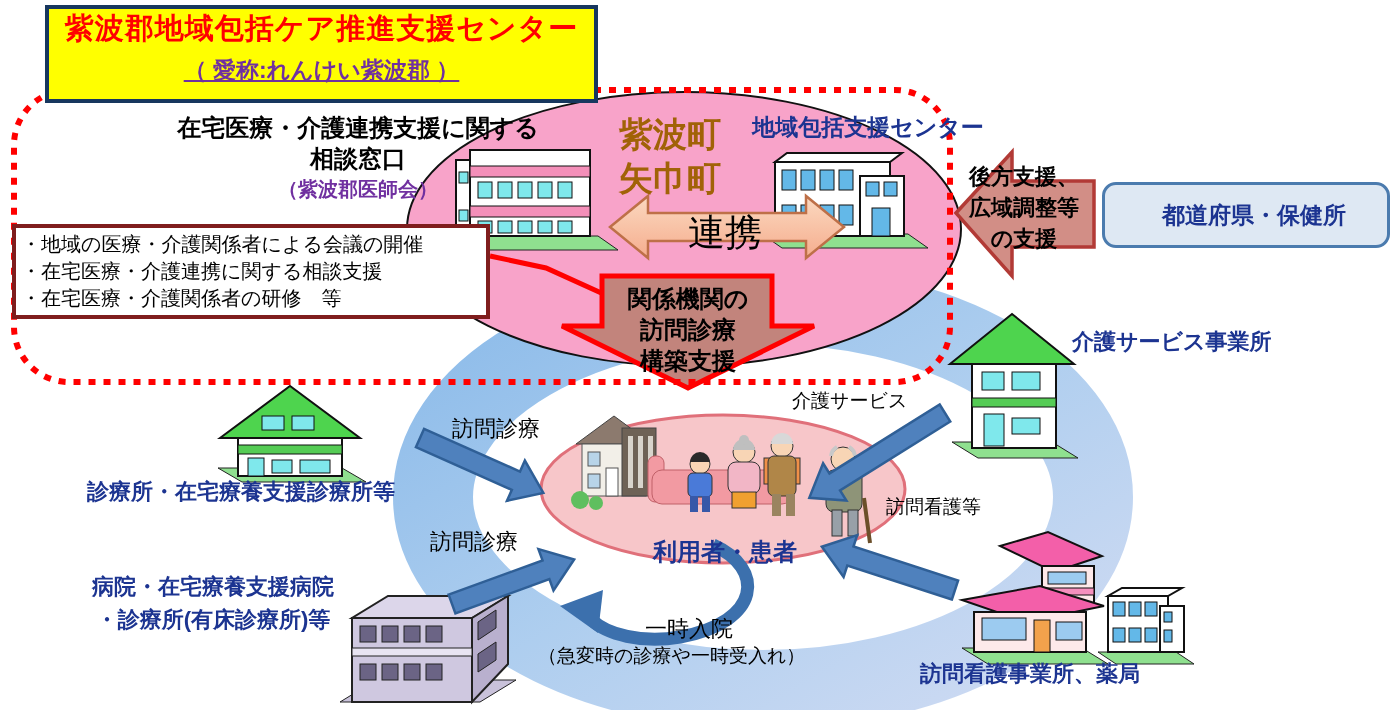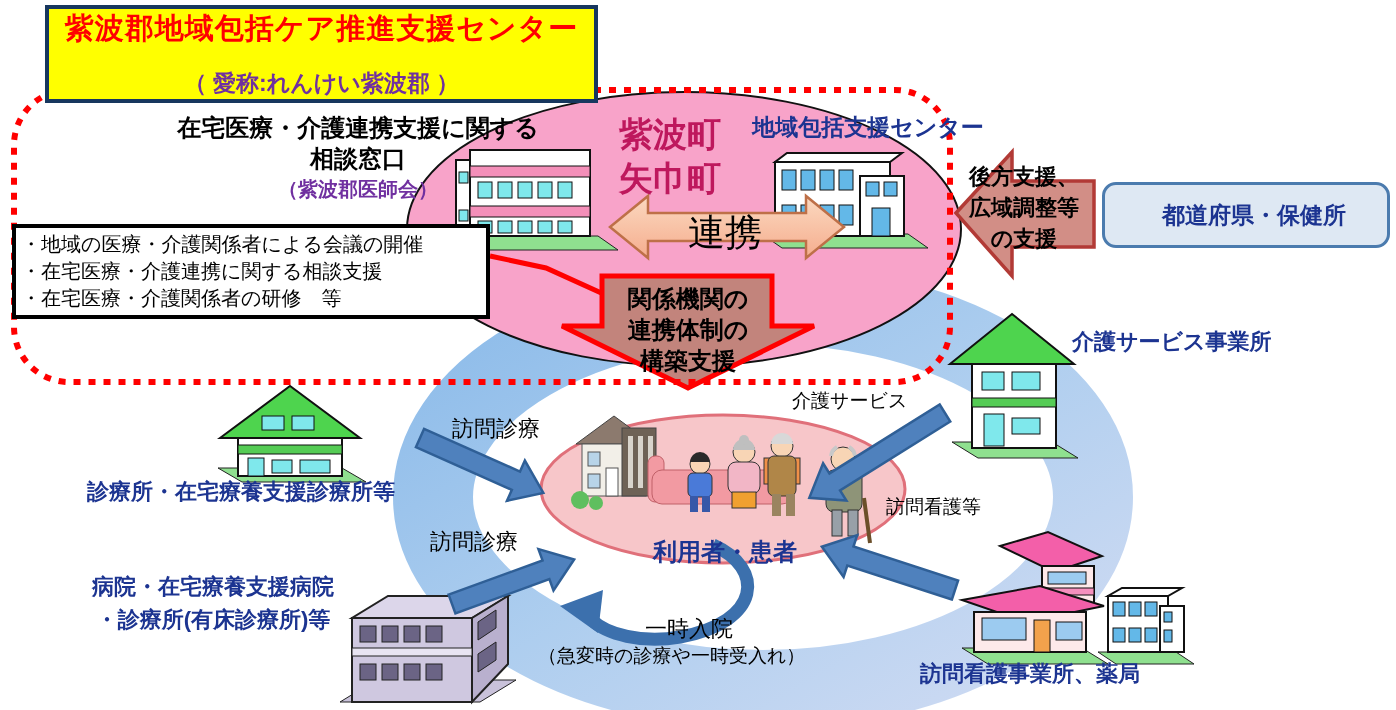--- a/index.html
+++ b/index.html
@@ -9,40 +9,40 @@
   }
   #diagram-svg{position:absolute;left:0;top:0;}
   .abs{position:absolute;}
   .pre{white-space:pre-line;}
   .ctr{text-align:center;}
   .navy{color:#1C3491;font-weight:bold;text-align:center;}
   
   .title-box{
     left:45px;top:5px;width:553px;height:98px;background:#FFFF00;
     border:4px solid #17375E;box-sizing:border-box;display:flex;flex-direction:column;
-    align-items:center;justify-content:space-between;gap:6px;z-index:20;
+    align-items:center;justify-content:flex-start;gap:6px;z-index:20;
   }
   .title-main{color:#FF0000;font-weight:bold;font-size:29px;letter-spacing:1px;}
-  .title-sub{color:#7030A0;font-weight:bold;font-size:23px;}
+  .title-sub{color:#7030A0;font-weight:bold;font-size:23px;text-decoration:underline;}
   
   .consult{left:148px;top:112px;width:420px;z-index:6;}
   .consult-lines{font-size:24px;font-weight:bold;line-height:31px;color:#000;}
   .consult-org{font-size:20px;font-weight:bold;color:#7030A0;line-height:30px;}
-  .towns{left:600px;top:112px;width:140px;font-size:34px;font-weight:bold;line-height:44px;color:#be185d;z-index:6;}
+  .towns{left:600px;top:112px;width:140px;font-size:34px;font-weight:bold;line-height:44px;color:#a16207;z-index:6;}
   .renkei-lbl{left:650px;top:208px;width:150px;font-size:37px;color:#000;z-index:6;}
   .houkatsu-lbl{left:738px;top:112px;width:260px;font-size:23px;z-index:6;}
   .backup-lbl{left:948px;top:161px;width:152px;font-size:22px;font-weight:bold;line-height:31px;color:#000;z-index:6;}
   .pref-box{
     left:1102px;top:182px;width:288px;height:66px;background:#DEE8F3;
     border:3px solid #4B7BAE;border-radius:14px;box-sizing:border-box;
     display:flex;align-items:center;justify-content:center;z-index:6;padding-left:16px;
   }
   .pref-box span{font-size:23px;}
   .task-box{
-    left:12px;top:224px;width:478px;background:#FFFFFF;border:4px solid #000000;
+    left:12px;top:224px;width:478px;background:#FFFFFF;border:4px solid #7f1d1d;
     box-sizing:border-box;padding:3px 5px;z-index:7;
   }
   .task-item{font-size:20px;line-height:27px;color:#000;white-space:nowrap;}
   .downarrow-lbl{left:594px;top:283px;width:188px;font-size:24px;font-weight:bold;line-height:31px;color:#000;z-index:8;}
   .center-lbl{left:630px;top:536px;width:190px;font-size:24px;z-index:9;}
   .flow{font-size:22px;color:#000;z-index:9;}
   .flow-sm{font-size:19px;color:#000;z-index:9;}
   .fac{font-size:22px;z-index:9;}
 </style>
 </head>
@@ -293,21 +293,21 @@
     <span class="navy">都道府県・保健所</span>
   </div>
 
   <div class="abs task-box">
     <div class="task-item">・地域の医療・介護関係者による会議の開催</div>
     <div class="task-item">・在宅医療・介護連携に関する相談支援</div>
     <div class="task-item">・在宅医療・介護関係者の研修　等</div>
   </div>
 
   <div class="abs downarrow-lbl ctr pre">関係機関の
-連携体制の
+訪問診療
 構築支援</div>
 
   <div class="abs center-lbl ctr navy">利用者・患者</div>
 
   <div class="abs flow" style="left:452px;top:414px;">訪問診療</div>
   <div class="abs flow-sm" style="left:792px;top:388px;">介護サービス</div>
   <div class="abs flow" style="left:430px;top:527px;">訪問診療</div>
   <div class="abs flow-sm" style="left:886px;top:494px;">訪問看護等</div>
   <div class="abs flow" style="left:645px;top:614px;">一時入院</div>
   <div class="abs flow-sm" style="left:538px;top:643px;">（急変時の診療や一時受入れ）</div>

